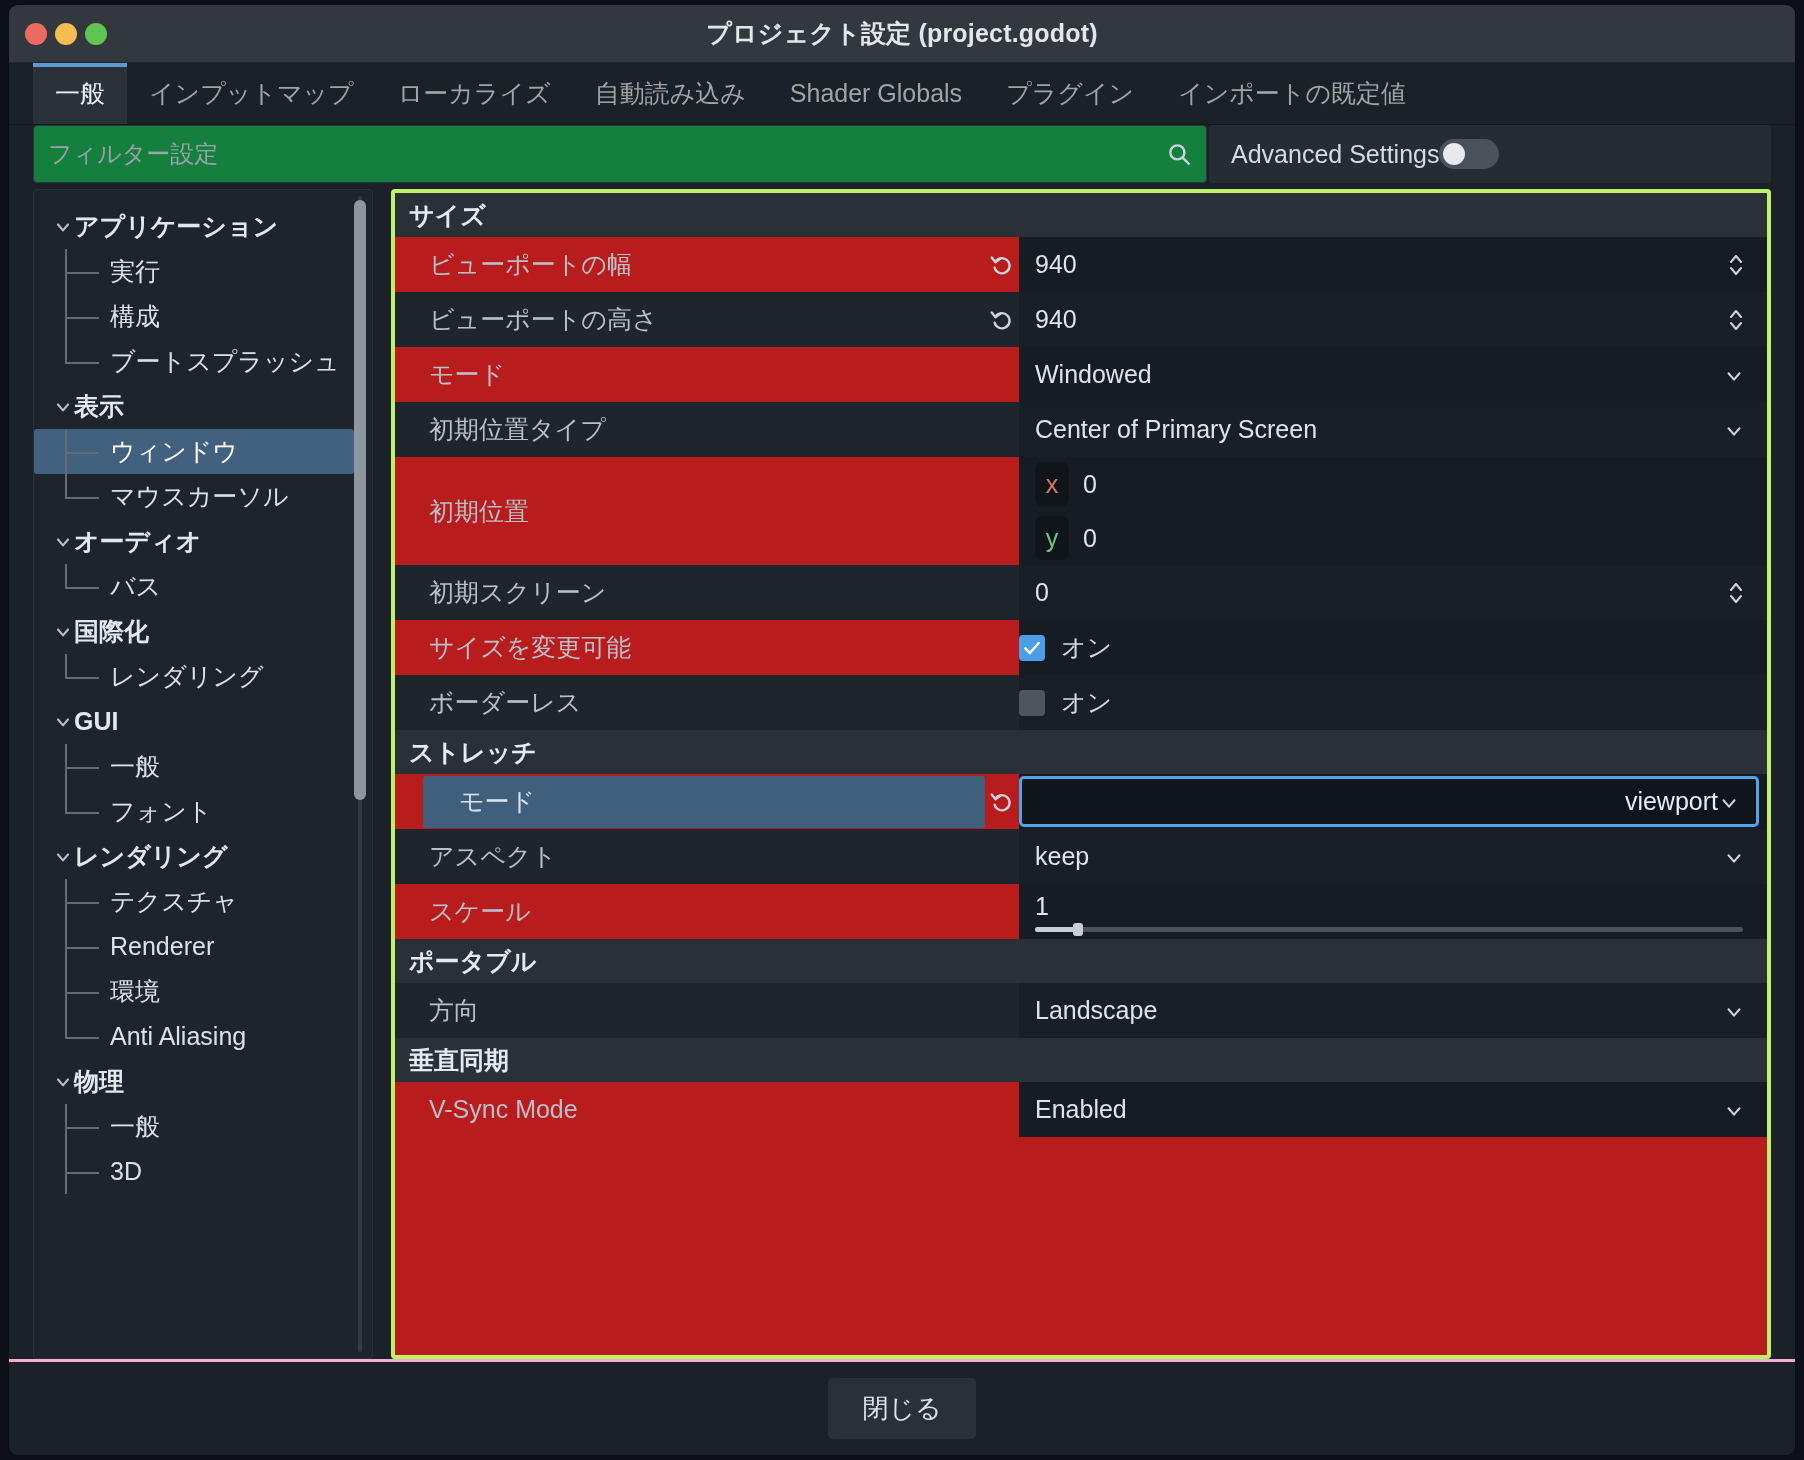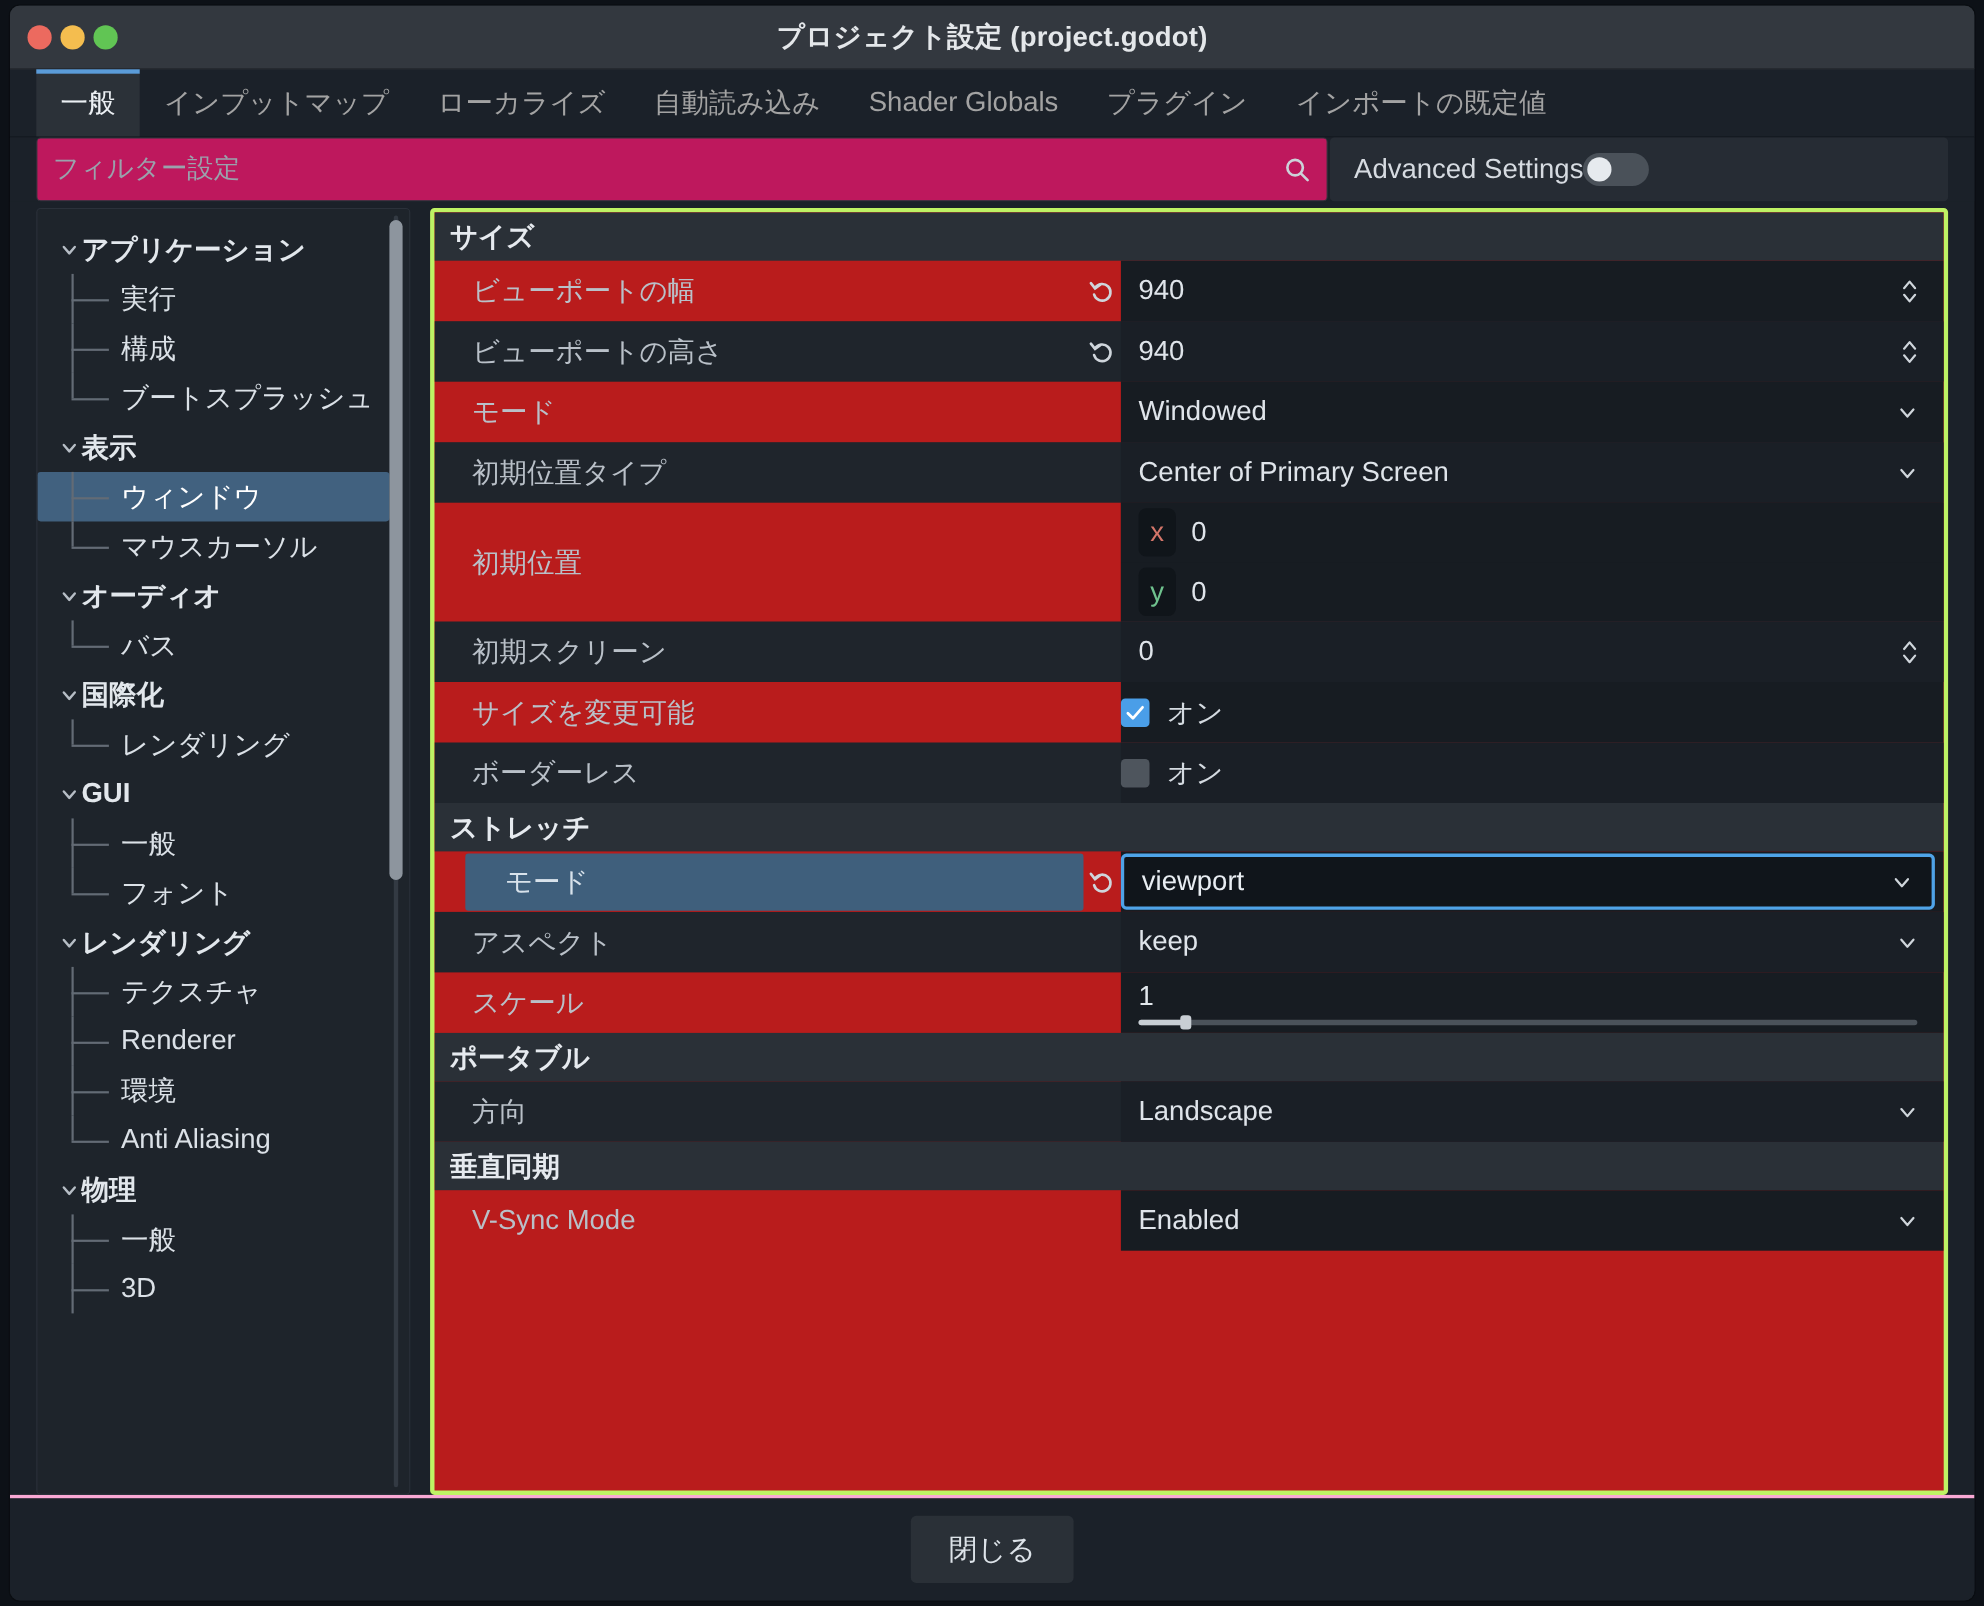--- a/index.html
+++ b/index.html
@@ -63,21 +63,21 @@
   }
 
   
   .filterrow {
     flex: 0 0 58px; display: flex; align-items: stretch;
     background: #1b2129;
   }
   .filterbox {
     margin-left: 24px;
     width: 1174px;
-    background: #be185d;
+    background: #15803d;
     border: 1px solid #2e343c;
     border-radius: 4px;
     display: flex; align-items: center;
     padding: 0 14px;
   }
   .filterbox input {
     flex: 1; background: transparent; border: none; outline: none;
     color: #cdd3d9; font-size: 24px;
     font-family: "Liberation Sans", "DejaVu Sans", sans-serif;
   }
@@ -248,21 +248,21 @@
 
   
   .focus-select {
     position: absolute; left: 0; right: 8px; top: 2px; bottom: 2px;
     border: 3px solid #4fa3e8; border-radius: 5px;
     background: #10151b;
     display: flex; align-items: center;
     padding: 0 16px;
     font-size: 25px; color: #e8edf2;
   }
-  .focus-select .val-text { flex: 1; }
+  .focus-select .val-text { flex: 1; text-align: right; }
 
   
   .slider-wrap {
     flex: 1; display: flex; flex-direction: column; justify-content: center;
     height: 100%; padding-right: 24px;
   }
   .slider-val { font-size: 25px; color: #e2e7ec; margin-bottom: 6px; }
   .slider-track {
     height: 5px; background: #4b525a; border-radius: 3px; position: relative;
   }

